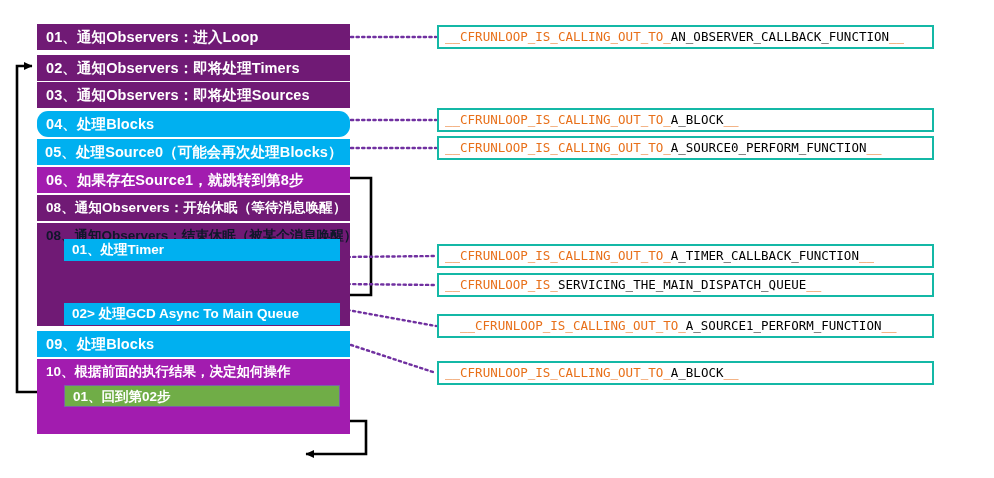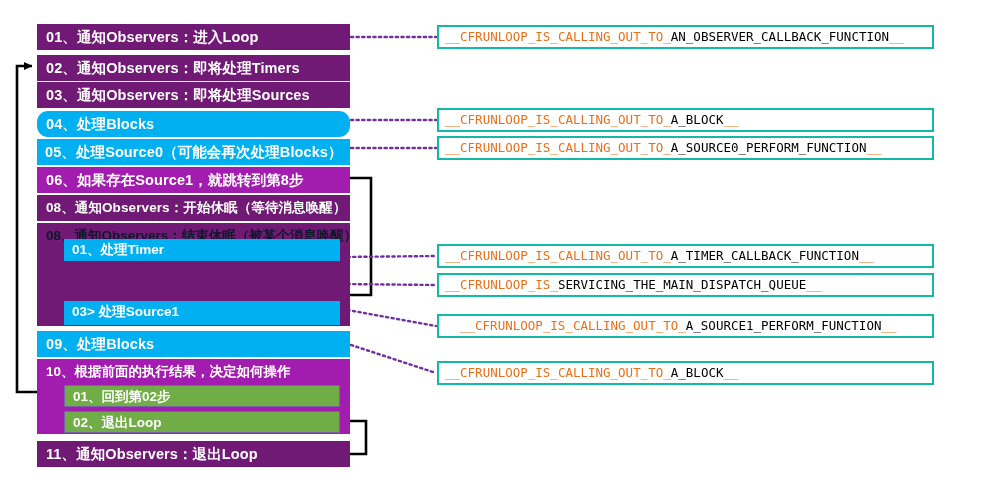--- a/index.html
+++ b/index.html
@@ -104,33 +104,30 @@
 
   <div class="step orange" style="top:195px;font-size:13.5px;">08、通知Observers：开始休眠（等待消息唤醒）</div>
 
   <div class="step orange tall-08" style="top:223px;font-size:13.5px;"></div>
   <div style="position:absolute;left:46px;top:223px;width:300px;height:26px;
               line-height:26px;color:#0f172a;font-size:13.5px;font-weight:bold;
               white-space:nowrap;">08、通知Observers：结束休眠（被某个消息唤醒）</div>
 
   <div class="sub cyan" style="top:239px;">01、处理Timer</div>
   <div class="sub cyan" style="top:275px;margin-top:28px;">02&gt; 处理GCD Async To Main Queue</div>
-  <div class="sub cyan" style="top:301px;">03&gt; 处理Source1</div>
 
   <div class="step cyan" style="top:331px;">09、处理Blocks</div>
 
   <div class="step green tall-10" style="top:359px;font-size:13.5px;"></div>
   <div style="position:absolute;left:46px;top:359px;width:300px;height:26px;
               line-height:26px;color:#fff;font-size:13.5px;font-weight:bold;
               white-space:nowrap;">10、根据前面的执行结果，决定如何操作</div>
 
   <div class="sub greenbox" style="top:385px;">01、回到第02步</div>
-  <div class="sub greenbox" style="top:411px;">02、退出Loop</div>
 
-  <div class="step orange" style="top:441px;">11、通知Observers：退出Loop</div>
 
   <div class="callout" style="top:25px;">
     <span class="pre">__CFRUNLOOP_IS_CALLING_OUT_TO_</span><span class="mid">AN_OBSERVER_CALLBACK_FUNCTION</span><span class="post">__</span>
   </div>
 
   <div class="callout" style="top:108px;">
     <span class="pre">__CFRUNLOOP_IS_CALLING_OUT_TO_</span><span class="mid">A_BLOCK</span><span class="post">__</span>
   </div>
 
   <div class="callout" style="top:136px;">

